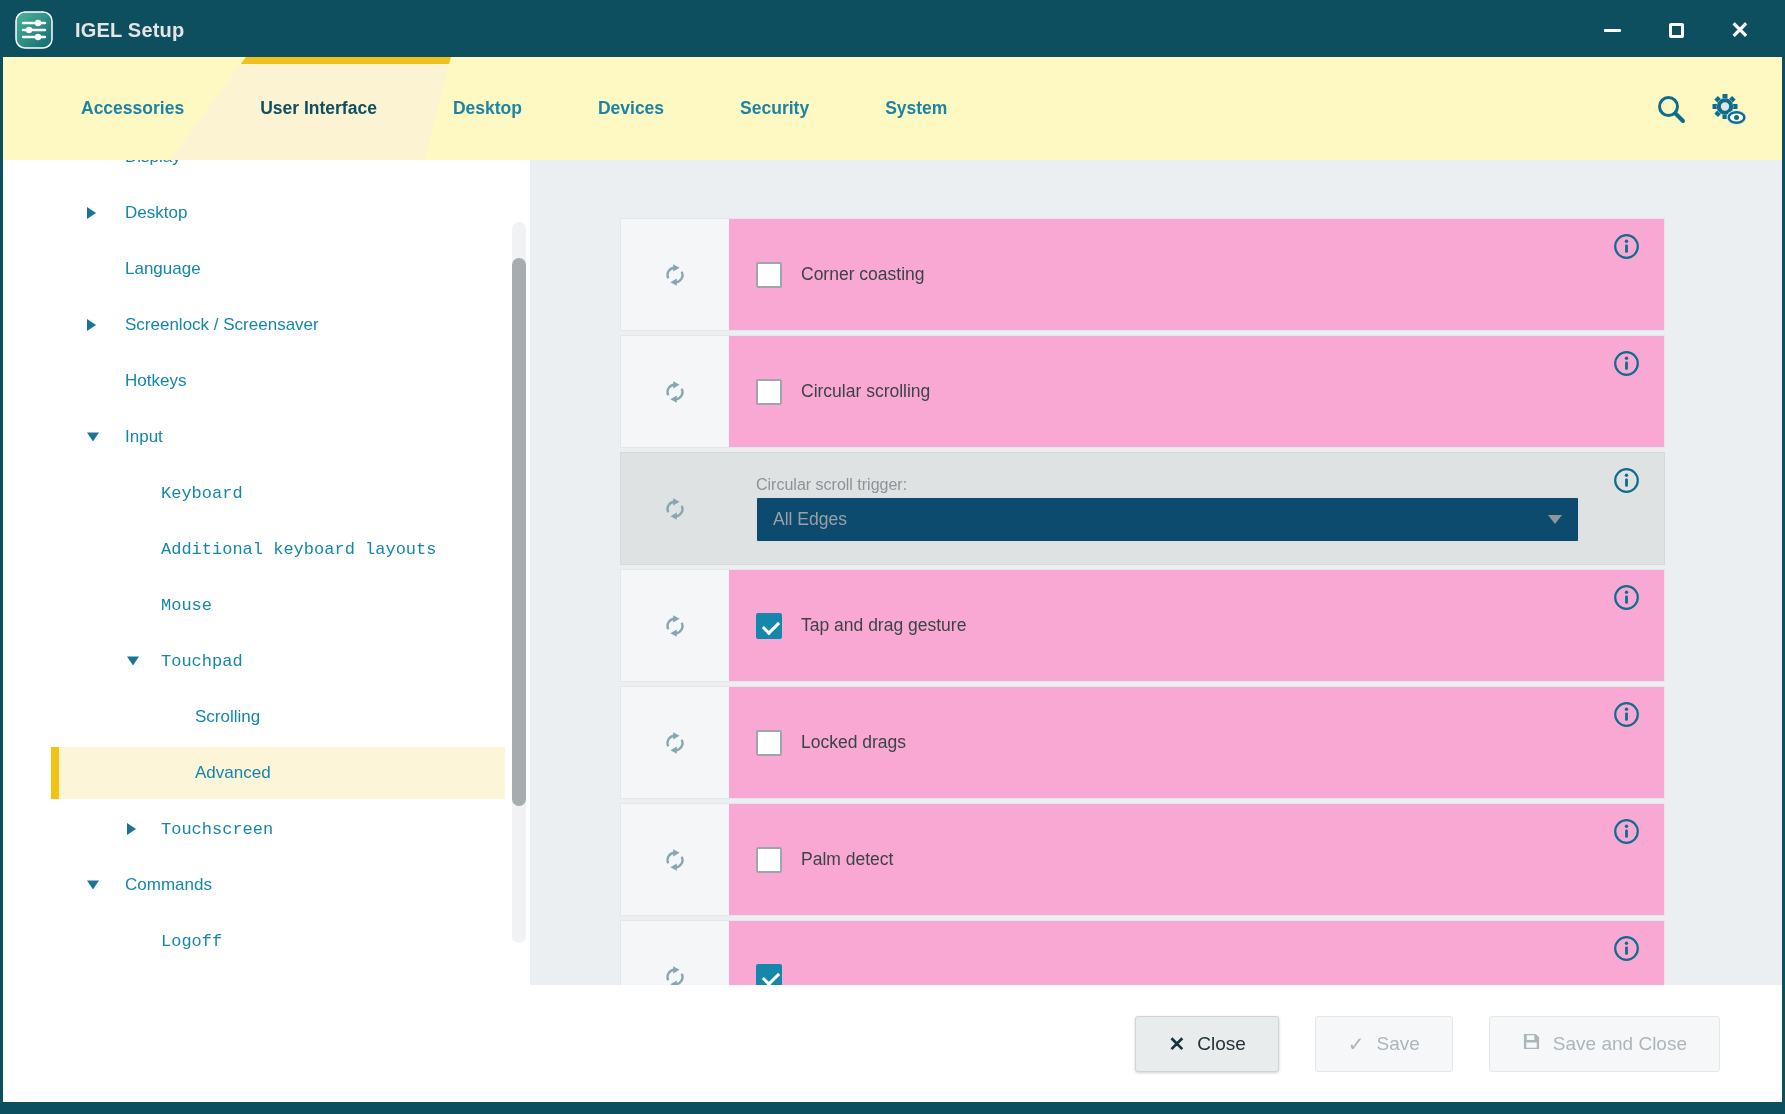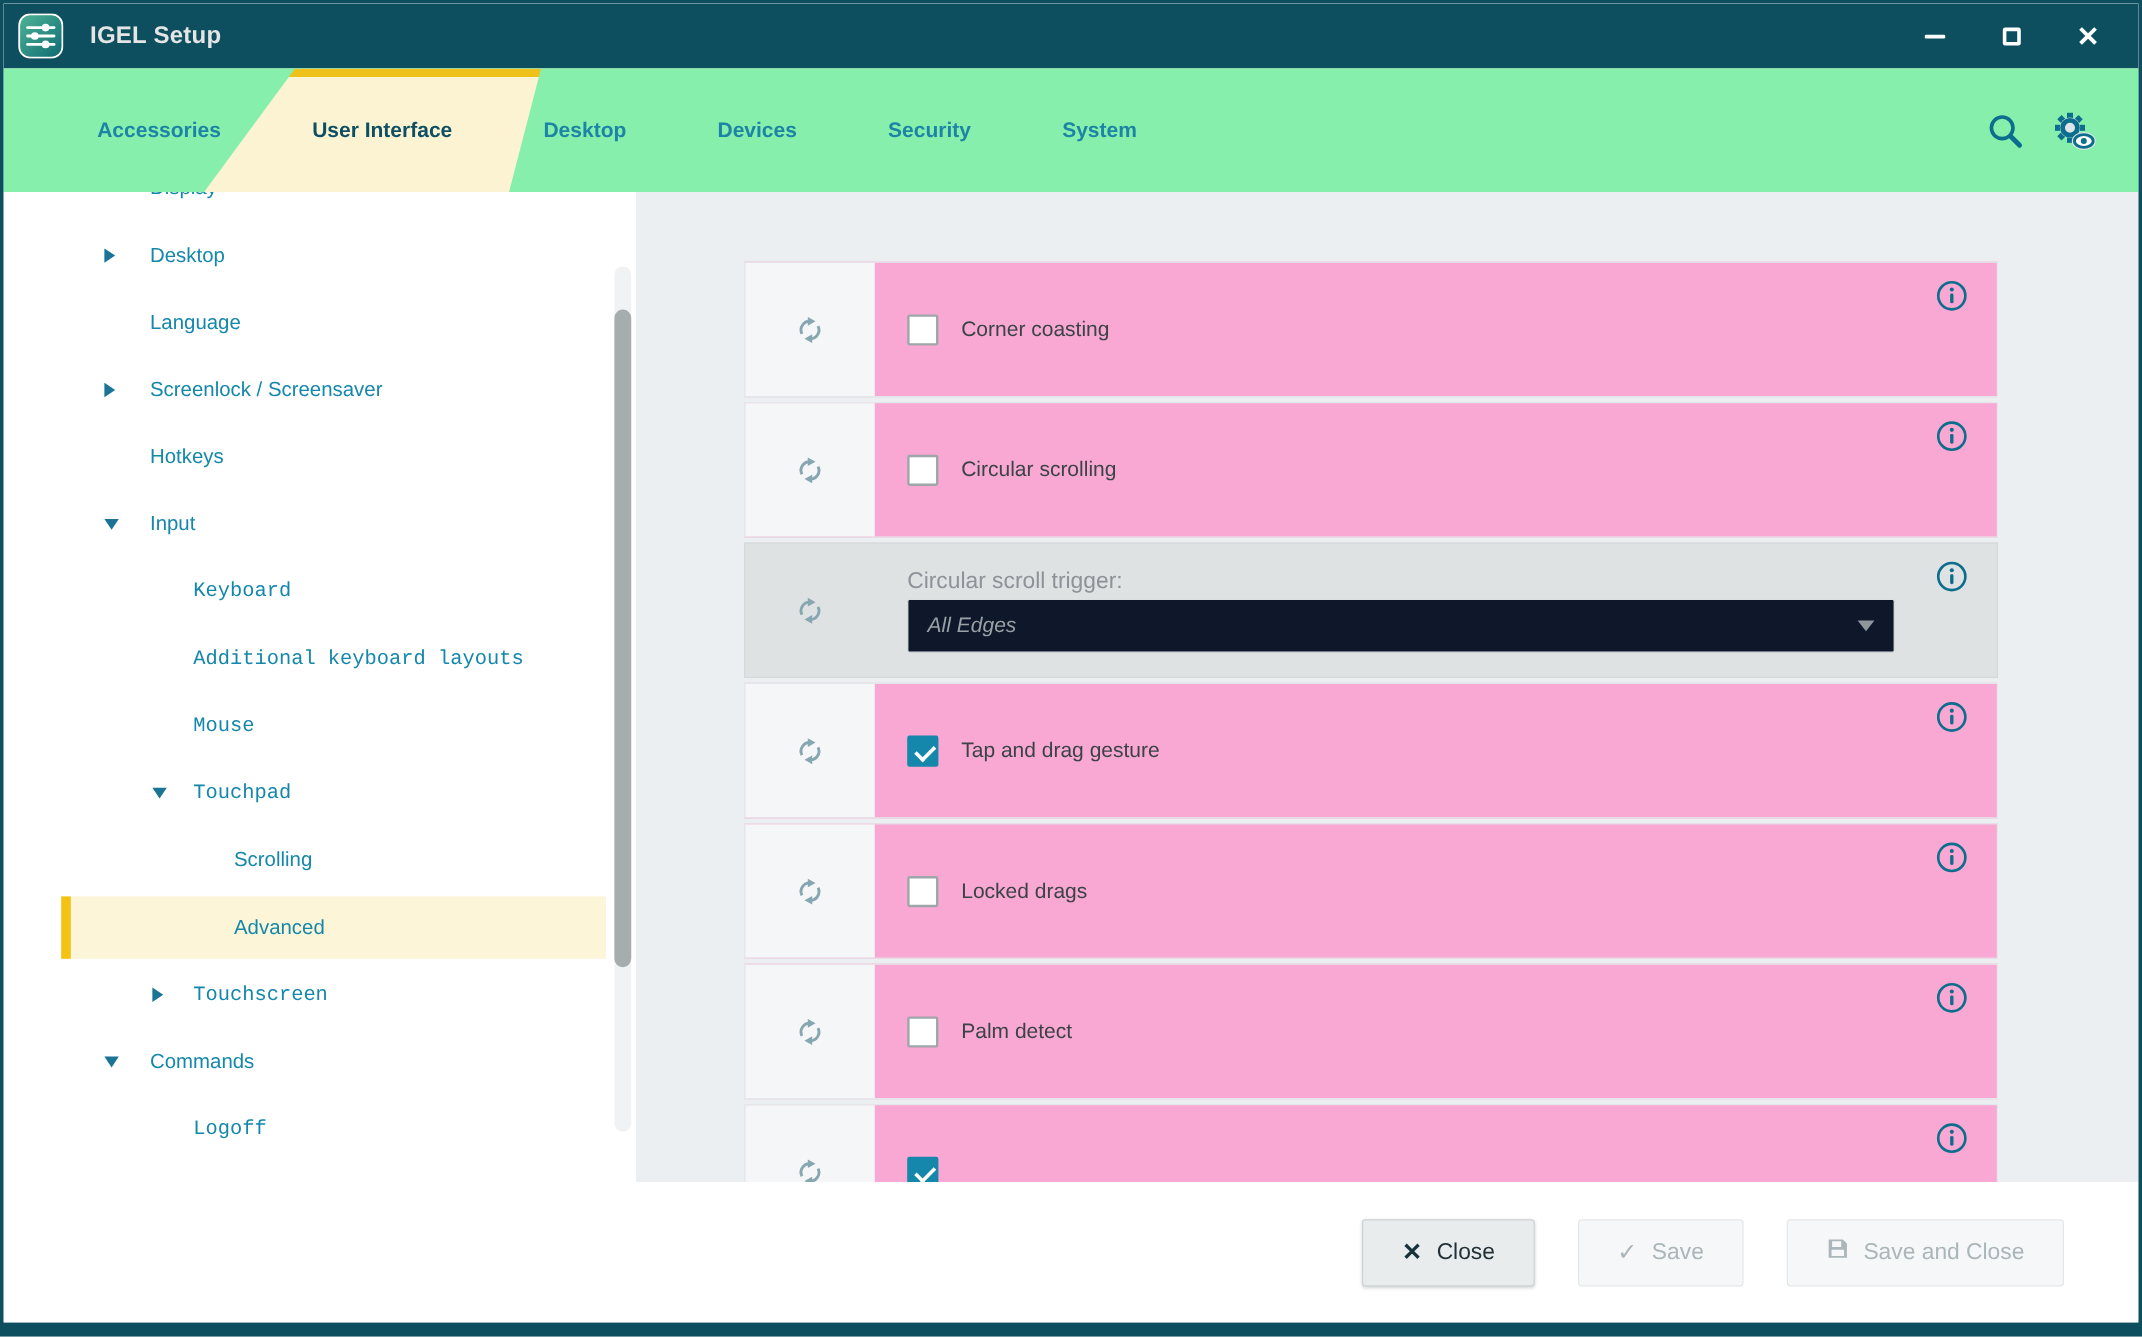--- a/index.html
+++ b/index.html
@@ -12,21 +12,21 @@
   
   .titlebar { height:54px; background:#0d4f5e; display:flex; align-items:center; flex:none; }
   .app-icon { margin-left:12px; width:38px; height:38px; flex:none; }
   .app-title { color:#e5e5e5; font-size:20px; font-weight:700; margin-left:22px; letter-spacing:0.2px; }
   .win-controls { margin-left:auto; display:flex; align-items:center; gap:40px; padding-right:30px; }
   .wc { display:flex; align-items:center; justify-content:center; width:24px; height:24px; cursor:pointer; background:none; border:none; }
   .wc-min { width:17px; height:3px; background:#fff; border-radius:1px; }
   .wc-max { width:15px; height:15px; border:3px solid #fff; border-radius:2px; }
   .wc-close { color:#fff; font-size:23px; font-weight:700; line-height:1; }
   
-  .tabbar { height:103px; background:#86efac; display:flex; align-items:stretch; flex:none; position:relative; }
+  .tabbar { height:103px; background:#fef9c3; display:flex; align-items:stretch; flex:none; position:relative; }
   .tabs { display:flex; margin-left:66px; gap:52px; }
   .tab { display:flex; align-items:center; padding:0 12px; font-size:17.5px; font-weight:700; color:#1d84a5; position:relative; cursor:pointer; white-space:nowrap; }
   .tab .tab-label { position:relative; z-index:1; }
   .tab.active { color:#0f4f63; }
   .tab.active .hl {
     position:absolute; left:-78px; right:-62px; top:0; bottom:0; z-index:0;
     background:linear-gradient(180deg,#eec11b 0 7px,#fbf3d2 7px);
     clip-path:polygon(27% 0, 100% 0, 90.5% 100%, 0 100%);
   }
   .tab-actions { margin-left:auto; display:flex; align-items:center; gap:20px; padding-right:34px; }
@@ -59,22 +59,22 @@
   .row-body { flex:1; display:flex; align-items:center; padding-left:27px; min-width:0; }
   .row-body.col { flex-direction:column; align-items:stretch; justify-content:center; padding-right:85px; }
   .cb-wrap { display:flex; align-items:center; cursor:pointer; }
   .cb { width:26px; height:26px; border:2px solid #9fa6a9; border-radius:2px; background:#fff; margin-right:19px; position:relative; flex:none; }
   .row.checked .cb { background:#1487ab; border-color:#1487ab; }
   .row.checked .cb::after {
     content:""; position:absolute; left:5px; top:6px; width:13px; height:7px;
     border-left:3px solid #fff; border-bottom:3px solid #fff; transform:rotate(-45deg);
   }
   .cb-label { font-size:17.5px; color:#3c4347; }
-  .field-label { font-size:19px; color:#8c9297; margin-bottom:3px; }
-  .select { height:45px; background:#0f172a; border:1px solid #dcdfe1; border-radius:2px; display:flex; align-items:center; justify-content:space-between; padding:0 16px; cursor:default;font-style:italic; }
+  .field-label { font-size:16px; color:#8c9297; margin-bottom:3px; }
+  .select { height:45px; background:#0c4a6e; border:1px solid #dcdfe1; border-radius:2px; display:flex; align-items:center; justify-content:space-between; padding:0 16px; cursor:default; }
   .select-value { font-size:17.5px; color:#9aa1a6; }
   .caret { width:0; height:0; border-top:9px solid #8f979c; border-left:7px solid transparent; border-right:7px solid transparent; }
   .info-btn { position:absolute; top:14px; right:24px; background:none; border:none; cursor:pointer; }
   
   .footer { height:117px; flex:none; background:#fff; display:flex; align-items:center; justify-content:flex-end; gap:36px; padding-right:62px; }
   .btn { height:56px; display:flex; align-items:center; gap:12px; padding:0 32px; font-size:19px; border-radius:3px; cursor:pointer; font-family:"Liberation Sans", sans-serif; }
   .btn.enabled { background:#e9eced; border:1px solid #ced3d5; color:#233238; box-shadow:0 1px 3px rgba(0,0,0,0.18); }
   .btn.enabled .btn-ic { color:#16323c; font-weight:700; font-size:20px; }
   .btn.disabled { background:#f6f7f8; border:1px solid #e4e7e8; color:#abb6bb; cursor:default; }
   .btn.disabled .btn-ic { color:#abb6bb; font-size:20px; }

